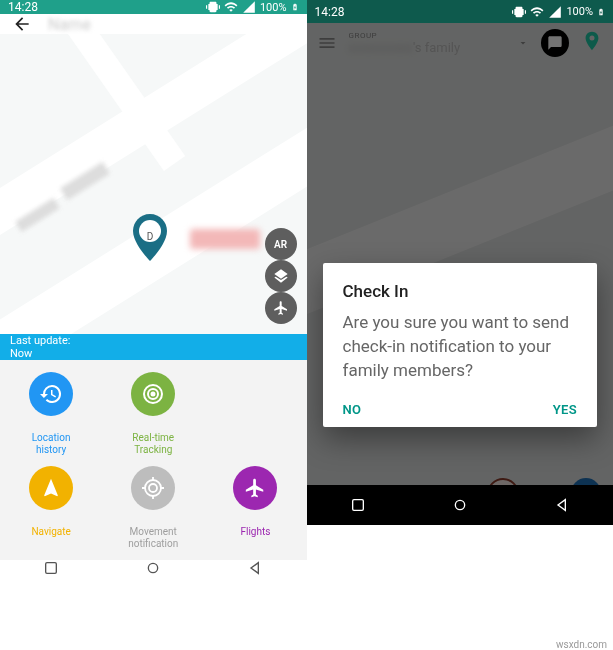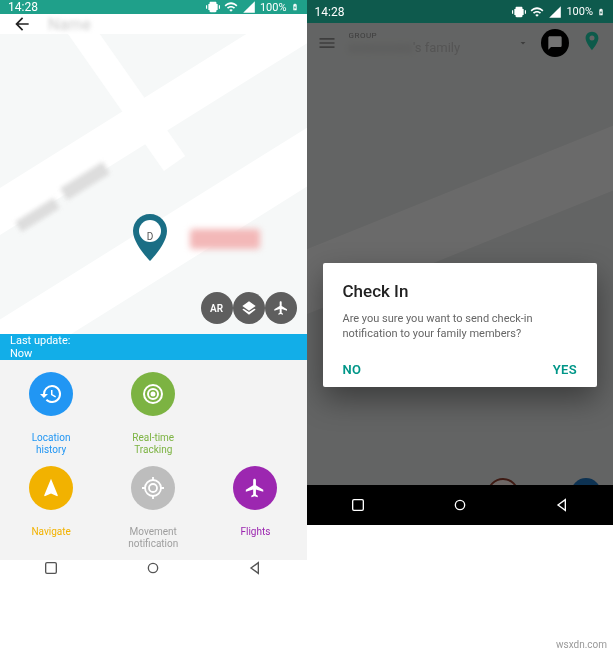--- a/index.html
+++ b/index.html
@@ -36,21 +36,21 @@
   }
   .road { position:absolute; background: #fff; transform-origin: center; }
   .marker { position:absolute; left: 130px; top: 180px; }
   .marker-label {
     position:absolute; left: 50%; top: 40%;
     transform: translate(-50%,-50%);
     font-size: 10px; color: #555;
   }
   .blur-box { position:absolute; filter: blur(3px); background: #f3b8b8; border-radius:3px; }
 
-  .fab-col { position:absolute; right: 10px; bottom: 10px; display:flex; flex-direction:row; }
+  .fab-col { position:absolute; right: 10px; bottom: 10px; display:flex; flex-direction:column; }
   .fab { width: 32px; height: 32px; border-radius: 50%; background: #5e5e5e; display:flex; align-items:center; justify-content:center; color:#fff; font-size:10px; font-weight:600; }
   .fab svg { fill:#fff; }
 
   
   .update-strip { background: #12aee8; color: #fff; padding: 0 10px; font-size: 11px; }
 
   
   .action-grid {
     background: #f3f3f3; padding: 12px 0 10px;
     display: grid; grid-template-columns: repeat(3, 1fr);
@@ -87,21 +87,21 @@
   .chat-icon { width:28px; height:28px; border-radius:50%; background:#000; display:flex; align-items:center; justify-content:center;}
   .pin-icon svg { fill:#1ec8a5; }
 
   
   .dialog {
     position:absolute; left:16px; right:16px; top:240px;
     background:#fff; border-radius:2px; padding:18px 20px 10px;
     box-shadow:0 12px 30px rgba(0,0,0,0.4);
   }
   .dialog-title { font-size:17px; color:#222; margin-bottom:10px; font-weight:500;}
-  .dialog-body { font-size:11px; color:#666; line-height:1.4; margin-bottom:20px;}
+  .dialog-body { font-size:17px; color:#666; line-height:1.4; margin-bottom:20px;}
   .dialog-actions { display:flex; justify-content:space-between; }
   .dialog-btn { font-size:13px; color:#009688; font-weight:600; letter-spacing:0.3px; cursor:pointer; }
 
   
   .r-marker-d { position:absolute; left:180px; top:455px; width:32px; height:32px; border:2px solid #8a3a2a; border-radius:50%; background:#f4e7e3; display:flex; align-items:center; justify-content:center; font-size:11px; color:#7a4; }
   .r-avatar { position:absolute; left:135px; top:472px; width:22px; height:22px; background:#f0a030; border-radius:50%; border:2px solid #fff; }
   .r-big-circle { position:absolute; left:155px; top:495px; width:56px; height:56px; background:#d9603a; border-radius:50%; border:4px solid #fff; filter: blur(1px) brightness(0.8); }
   .r-fab-clock { position:absolute; right:12px; top:455px; width:30px; height:30px; border-radius:50%; background:#1e6fb5; display:flex;align-items:center;justify-content:center;}
   .google-logo { position:absolute; left:150px; top:510px; font-size:16px; color:#888; filter:brightness(0.6);font-style:italic;}
   .google-logo span:nth-child(1){color:#4285F4;} .google-logo span:nth-child(2){color:#EA4335;} .google-logo span:nth-child(3){color:#FBBC05;} .google-logo span:nth-child(4){color:#4285F4;} .google-logo span:nth-child(5){color:#34A853;} .google-logo span:nth-child(6){color:#EA4335;}

